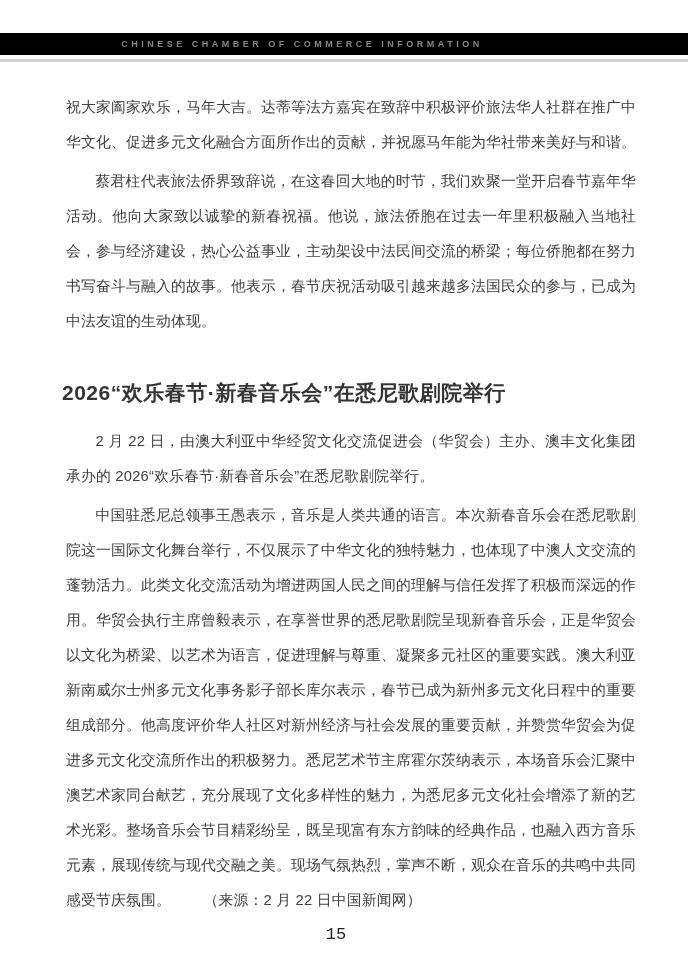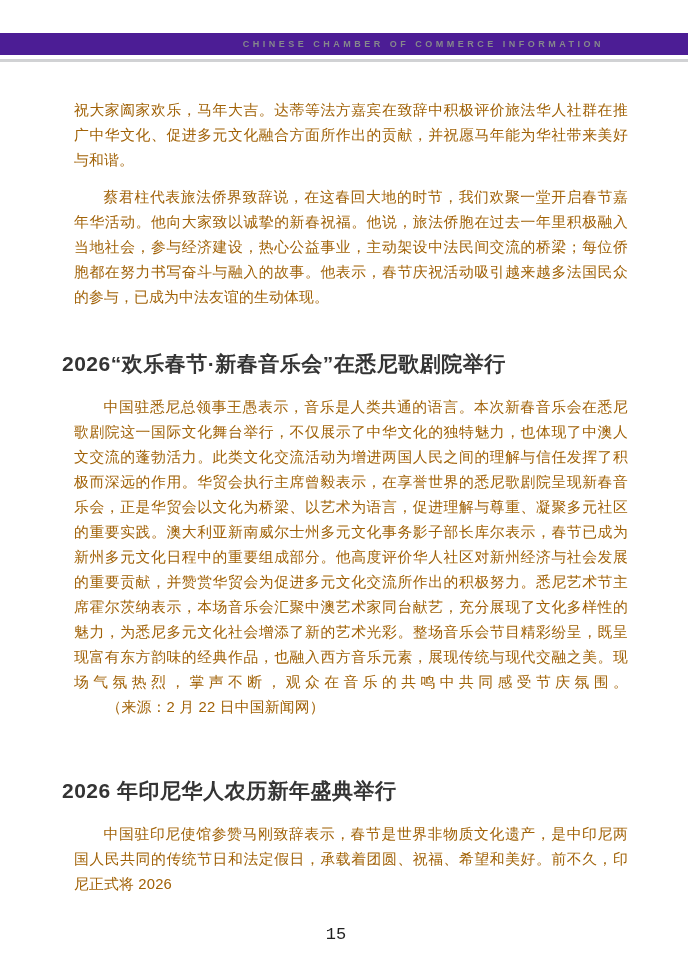--- a/index.html
+++ b/index.html
@@ -14,24 +14,24 @@
     margin: 0 auto;
     background: #ffffff;
     overflow: hidden;
     font-family: "Liberation Sans", sans-serif;
     color: #3b3b3b;
   }
   
   .banner {
     margin-top: 33px;
     height: 22px;
-    background: #4c1d95;
+    background: #000000;
     display: flex;
     align-items: center;
-    justify-content: flex-end;
+    justify-content: center;
     padding-right: 84px;
     box-sizing: border-box;
   }
   .banner-text {
     font-size: 9px;
     font-weight: 700;
     letter-spacing: 3.5px;
     color: #86888c;
     white-space: nowrap;
   }
@@ -39,25 +39,25 @@
     margin-top: 4px;
     height: 3px;
     background: #d1d2d4;
   }
   
   .content {
     padding: 24px 48px 0 62px;
     box-sizing: border-box;
   }
   .para {
-    margin: 12px;
+    margin: 4px;
     font-size: 14.8px;
-    line-height: 25px;
+    line-height: 35px;
     text-align: justify;
-    color: #a16207;
+    color: #404040;
     letter-spacing: 0.2px;
   }
   .para.indent { text-indent: 2em; }
   .src { margin-left: 2.2em; white-space: nowrap; }
   
   .article-title {
     margin: 40px 0 17px 0;
     text-align: left;
     font-size: 21px;
     font-weight: 700;
@@ -91,20 +91,21 @@
 
   <main class="content">
 
     <section>
       <p class="para">祝大家阖家欢乐，马年大吉。达蒂等法方嘉宾在致辞中积极评价旅法华人社群在推广中华文化、促进多元文化融合方面所作出的贡献，并祝愿马年能为华社带来美好与和谐。</p>
       <p class="para indent">蔡君柱代表旅法侨界致辞说，在这春回大地的时节，我们欢聚一堂开启春节嘉年华活动。他向大家致以诚挚的新春祝福。他说，旅法侨胞在过去一年里积极融入当地社会，参与经济建设，热心公益事业，主动架设中法民间交流的桥梁；每位侨胞都在努力书写奋斗与融入的故事。他表示，春节庆祝活动吸引越来越多法国民众的参与，已成为中法友谊的生动体现。</p>
     </section>
 
     <section>
       <h2 class="article-title">2026“欢乐春节·新春音乐会”在悉尼歌剧院举行</h2>
+      <p class="para indent">2 月 22 日，由澳大利亚中华经贸文化交流促进会（华贸会）主办、澳丰文化集团承办的 2026“欢乐春节·新春音乐会”在悉尼歌剧院举行。</p>
       <p class="para indent"><span>中国驻悉尼总领事王愚表示，音乐是人类共通的语言。本次新春音乐会在悉尼歌剧院这一国际文化舞台举行，不仅展示了中华文化的独特魅力，也体现了中澳人文交流的蓬勃活力。此类文化交流活动为增进两国人民之间的理解与信任发挥了积极而深远的作用。华贸会执行主席曾毅表示，在享誉世界的悉尼歌剧院呈现新春音乐会，正是华贸会以文化为桥梁、以艺术为语言，促进理解与尊重、凝聚多元社区的重要实践。澳大利亚新南威尔士州多元文化事务影子部长库尔表示，春节已成为新州多元文化日程中的重要组成部分。他高度评价华人社区对新州经济与社会发展的重要贡献，并赞赏华贸会为促进多元文化交流所作出的积极努力。悉尼艺术节主席霍尔茨纳表示，本场音乐会汇聚中澳艺术家同台献艺，充分展现了文化多样性的魅力，为悉尼多元文化社会增添了新的艺术光彩。整场音乐会节目精彩纷呈，既呈现富有东方韵味的经典作品，也融入西方音乐元素，展现传统与现代交融之美。现场气氛热烈，掌声不断，观众在音乐的共鸣中共同感受节庆氛围。</span><span class="src">（来源：2 月 22 日中国新闻网）</span></p>
     </section>
 
     <section>
       <h2 class="article-title last">2026 年印尼华人农历新年盛典举行</h2>
       <p class="para indent">中国驻印尼使馆参赞马刚致辞表示，春节是世界非物质文化遗产，是中印尼两国人民共同的传统节日和法定假日，承载着团圆、祝福、希望和美好。前不久，印尼正式将 2026</p>
     </section>
 
   </main>
 

